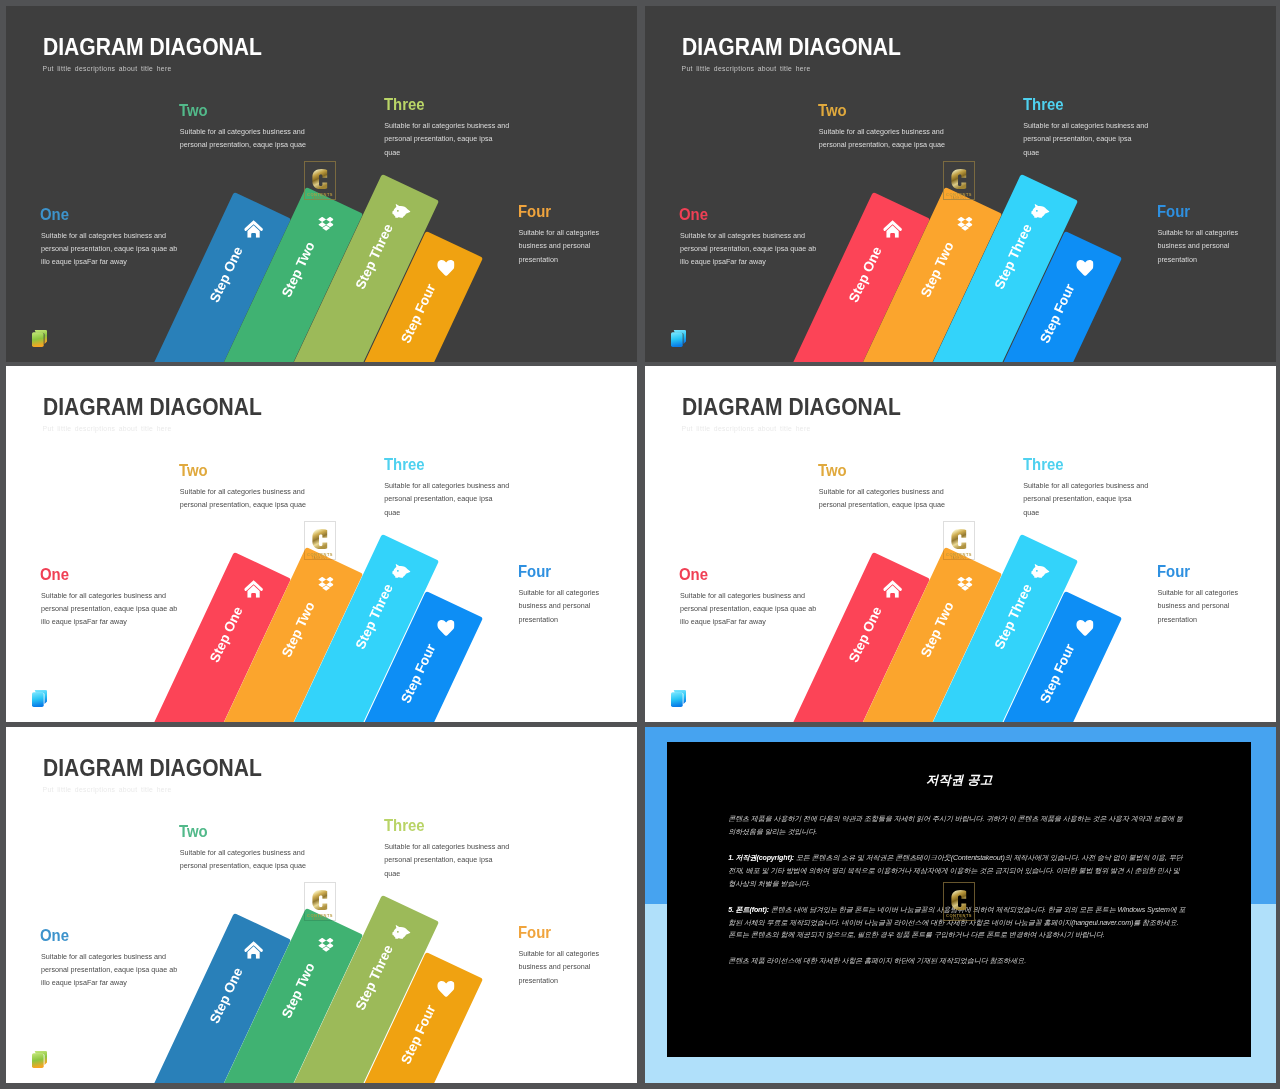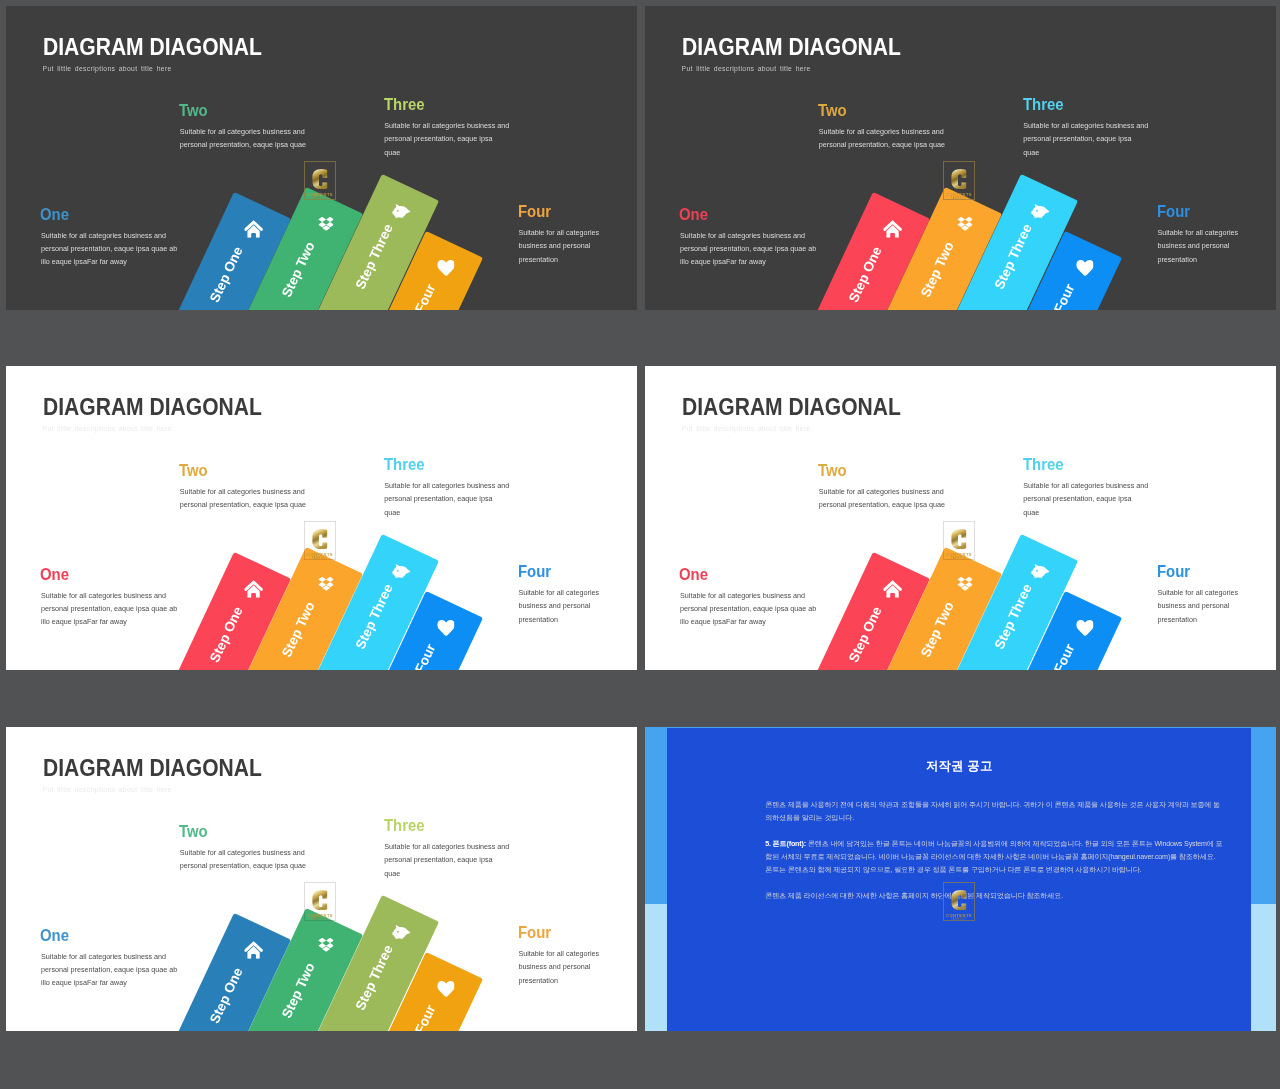--- a/index.html
+++ b/index.html
@@ -1,20 +1,20 @@
 <!DOCTYPE html>
 <html><head>
 <meta charset="utf-8">
 <style>
   html,body{margin:0;padding:0;}
   body{width:1280px;height:1089px;background:#515254;overflow:hidden;
        font-family:"Liberation Sans",sans-serif;}
   .stage{position:absolute;left:0;top:0;width:1280px;height:1089px;}
 
-  .slide{position:absolute;width:631px;height:304px;overflow:hidden;}
+  .slide{position:absolute;width:631px;height:356px;overflow:hidden;}
   .sl-dark{background:#3e3e3e;}
   .sl-light{background:#ffffff;}
 
   
   .s-title{position:absolute;left:36.5px;top:28.3px;font-size:22.3px;font-weight:bold;
            letter-spacing:0px;line-height:1.05;white-space:nowrap;
            transform:scale(0.945,1.08);transform-origin:0 0;}
   .s-sub{position:absolute;left:36.5px;top:58.5px;font-size:6.8px;letter-spacing:0.35px;
          line-height:1.3;white-space:nowrap;word-spacing:1.2px;}
 
@@ -41,25 +41,25 @@
              font-weight:bold;margin-top:2px;}
   .wmark .wt2{font-size:2.6px;letter-spacing:0.6px;color:#9e8238;line-height:4px;}
 
   
   .flogo{position:absolute;width:15.4px;height:16.9px;}
 
   
   .cp-wrap{position:absolute;left:0;top:0;width:631px;height:356px;}
   .cp-band-top{position:absolute;left:0;top:0;width:631px;height:177px;background:#46a3f0;}
   .cp-band-bot{position:absolute;left:0;top:177px;width:631px;height:179px;background:#b0e0fa;}
-  .cp-inner{position:absolute;left:22.3px;top:1px;width:583.9px;height:315.4px;background:#1d4ed8;}
+  .cp-inner{position:absolute;left:22.3px;top:15px;width:583.9px;height:315.4px;background:#000000;font-style:italic;}
   .cp-title{position:absolute;left:0;top:31px;width:583.9px;text-align:center;color:#fff;
             font-size:12.4px;line-height:14px;font-weight:bold;letter-spacing:0.2px;}
   .cp-body{position:absolute;left:60.9px;top:71px;width:458px;color:#d6d6d6;
-           font-size:7.1px;line-height:12.95px;letter-spacing:-0.15px;margin-left:37px;}
+           font-size:7.1px;line-height:12.95px;letter-spacing:-0.15px;}
   .cp-body p{margin:0 0 12.9px 0;}
   .cp-body b{color:#fff;font-weight:bold;}
 </style>
 </head>
 <body>
 
 <div class="stage">
     <div class="slide sl-dark" style="left:6px;top:6px">
       <div class="s-title" style="color:#ffffff">DIAGRAM DIAGONAL</div>
       <div class="s-sub" style="color:#c4c4c4">Put little descriptions about title here</div>
@@ -451,20 +451,21 @@
   </svg></div>
     </div>
     <div class="slide" style="left:645px;top:727px">
       <div class="cp-wrap">
     <div class="cp-band-top"></div>
     <div class="cp-band-bot"></div>
     <div class="cp-inner">
       <div class="cp-title">저작권 공고</div>
       <div class="cp-body">
             <p>콘텐츠 제품을 사용하기 전에 다음의 약관과 조항들을 자세히 읽어 주시기 바랍니다. 귀하가 이 콘텐츠 제품을 사용하는 것은 사용자 계약과 보증에 동의하셨음을 알리는 것입니다.</p>
+            <p><b>1. 저작권(copyright):</b><span> 모든 콘텐츠의 소유 및 저작권은 콘텐츠테이크아웃(Contentstakeout)의 제작사에게 있습니다. 사전 승낙 없이 불법적 이용, 무단전재, 배포 및 기타 방법에 의하여 영리 목적으로 이용하거나 제삼자에게 이용하는 것은 금지되어 있습니다. 이러한 불법 행위 발견 시 준엄한 민사 및 형사상의 처벌을 받습니다.</span></p>
             <p><b>5. 폰트(font):</b><span> 콘텐츠 내에 담겨있는 한글 폰트는 네이버 나눔글꼴의 사용범위에 의하여 제작되었습니다. 한글 외의 모든 폰트는 Windows System에 포함된 서체와 무료로 제작되었습니다. 네이버 나눔글꼴 라이선스에 대한 자세한 사항은 네이버 나눔글꼴 홈페이지(hangeul.naver.com)를 참조하세요. 폰트는 콘텐츠와 함께 제공되지 않으므로, 필요한 경우 정품 폰트를 구입하거나 다른 폰트로 변경하여 사용하시기 바랍니다.</span></p>
             <p>콘텐츠 제품 라이선스에 대한 자세한 사항은 홈페이지 하단에 기재된 제작되었습니다 참조하세요.</p>
           </div>
     </div>
     <div class="wmark" style="left:298px;top:154.5px;border:1px solid rgba(150,126,66,.75)">
        <div class="wc" title="C"><svg width="15.6" height="20.4" viewBox="0 0 156 204">
    <defs>
                 <linearGradient id="gC" x1="0" y1="0" x2="0.35" y2="1">
      <stop offset="0" stop-color="#b08c2e"></stop>
                   <stop offset="0.14" stop-color="#f6edb4"></stop>

